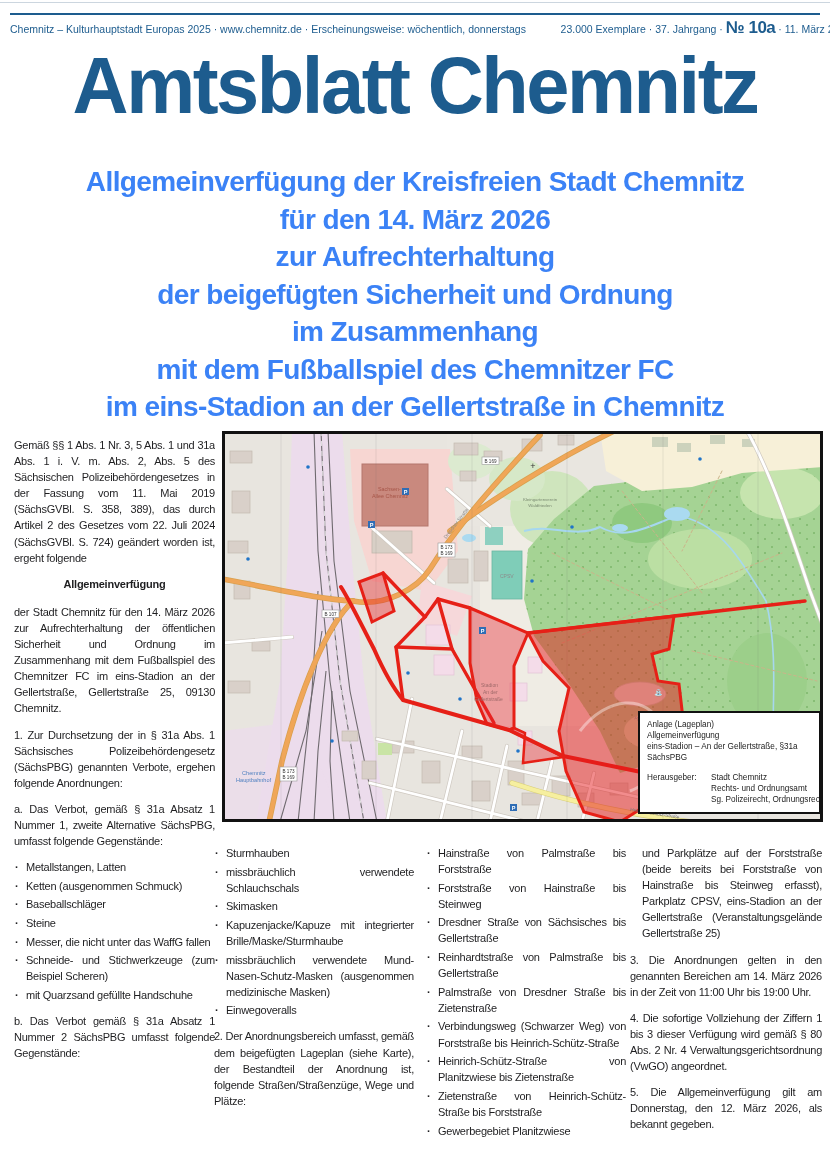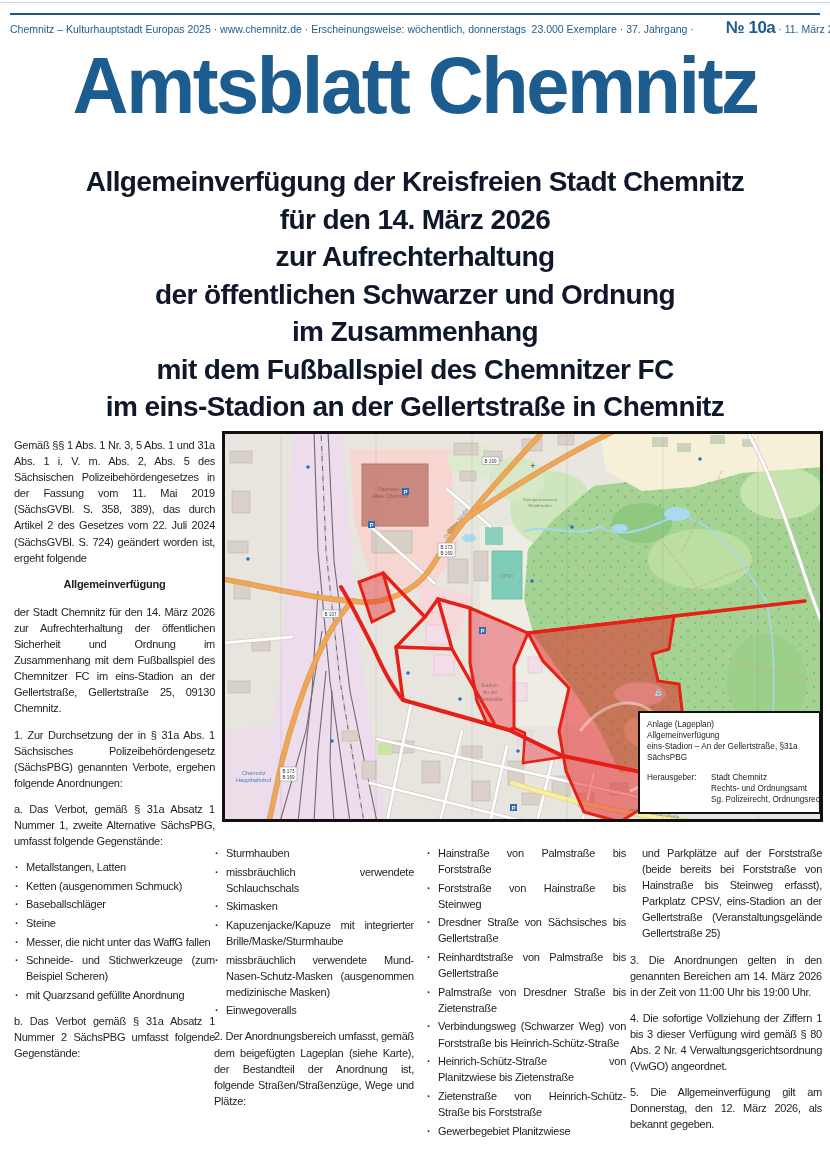--- a/index.html
+++ b/index.html
@@ -2,26 +2,26 @@
 <html lang="de"><head>
 <meta charset="utf-8">
 <style>
   html,body{margin:0;padding:0;background:#fff;}
   #page{position:relative;width:830px;height:1150px;background:#fff;overflow:hidden;
         font-family:"Liberation Sans",sans-serif;color:#1e1e20;padding-left:31px;}
   .topline-light{position:absolute;left:0;top:2px;width:830px;height:1px;background:#ccd6df;}
   .topline{position:absolute;left:10px;top:13px;width:810px;height:2px;background:#1d5c8e;}
   .masthead{position:absolute;left:10px;right:10px;top:18px;height:20px;color:#1d5c8e;
             font-size:10.5px;display:flex;justify-content:space-between;align-items:baseline;}
-  .masthead .issue{font-weight:bold;font-size:17px;letter-spacing:-0.5px;margin-left:29px;}
+  .masthead .issue{font-weight:bold;font-size:17px;letter-spacing:-0.5px;}
   .paper-title{position:absolute;left:14px;top:40px;width:802px;text-align:center;
                font-size:80px;font-weight:bold;color:#1d5c8e;letter-spacing:-2.5px;
                transform:scaleX(.97);transform-origin:center;white-space:nowrap;}
   .headline{position:absolute;left:15px;top:163px;width:800px;text-align:center;
-            font-weight:bold;font-size:28px;line-height:37.5px;letter-spacing:-0.6px;color:#0f172a;}
+            font-weight:bold;font-size:28px;line-height:37.5px;letter-spacing:-0.6px;color:#3b82f6;}
   .col{position:absolute;font-size:11px;line-height:16.1px;letter-spacing:-0.25px;
        text-align:justify;hyphens:auto;-webkit-hyphens:auto;}
   .col p{margin:0 0 10px 0;}
   .col .center-h{text-align:center;font-weight:bold;margin:4px 0 12px 0;}
   ul.doclist{list-style:none;margin:0 0 10px 0;padding:0;}
   ul.doclist li{position:relative;padding-left:12px;margin:0 0 2.5px 0;text-align:justify;}
   ul.doclist li::before{content:"·";position:absolute;left:1px;top:0;font-weight:bold;}
   .cont-par{padding-left:12px;}
   #col1{left:14px;top:437px;width:201px;height:713px;overflow:hidden;}
   #col2{left:214px;top:845px;width:200px;height:305px;overflow:hidden;}
@@ -47,41 +47,41 @@
     </span>
   </div>
 
   <div class="paper-title">Amtsblatt Chemnitz</div>
 
   <div class="headline">
 
   <div>Allgemeinverfügung der Kreisfreien Stadt Chemnitz</div>
       <div>für den 14. März 2026</div>
       <div>zur Aufrechterhaltung</div>
-      <div>der öffentlichen Schwarzer und Ordnung</div>
+      <div>der beigefügten Sicherheit und Ordnung</div>
       <div>im Zusammenhang</div>
       <div>mit dem Fußballspiel des Chemnitzer FC</div>
       <div>im eins-Stadion an der Gellertstraße in Chemnitz</div>
     </div>
 
   <div class="col" id="col1">
     <p>Gemäß §§ 1 Abs. 1 Nr. 3, 5 Abs. 1 und 31a Abs. 1 i. V. m. Abs. 2, Abs. 5 des Sächsischen Polizeibehördengesetzes in der Fassung vom 11. Mai 2019 (SächsGVBl. S. 358, 389), das durch Artikel 2 des Gesetzes vom 22. Juli 2024 (SächsGVBl. S. 724) geändert worden ist, ergeht folgende</p>
     <p class="center-h">Allgemeinverfügung</p>
     <p>der Stadt Chemnitz für den 14. März 2026 zur Aufrechterhaltung der öffentlichen Sicherheit und Ordnung im Zusammenhang mit dem Fußballspiel des Chemnitzer FC im eins-Stadion an der Gellertstraße, Gellertstraße 25, 09130 Chemnitz.</p>
     <p>1. Zur Durchsetzung der in § 31a Abs. 1 Sächsisches Polizeibehördengesetz (SächsPBG) genannten Verbote, ergehen folgende Anordnungen:</p>
     <p>a. Das Verbot, gemäß § 31a Absatz 1 Nummer 1, zweite Alternative SächsPBG, umfasst folgende Gegenstände:</p>
     <ul class="doclist">
 
     <li>Metallstangen, Latten</li>
         <li>Ketten (ausgenommen Schmuck)</li>
         <li>Baseballschläger</li>
         <li>Steine</li>
         <li>Messer, die nicht unter das WaffG fallen</li>
         <li>Schneide- und Stichwerkzeuge (zum Beispiel Scheren)</li>
-        <li>mit Quarzsand gefüllte Anordnung</li>
+        <li>mit Quarzsand gefüllte Handschuhe</li>
       </ul>
     <p>b. Das Verbot gemäß § 31a Absatz 1 Nummer 2 SächsPBG umfasst folgende Gegenstände:</p>
 
   </div>
 
   <div id="map-wrap">
     <svg width="601" height="391" viewBox="0 0 601 391">
 
       <rect x="0" y="0" width="601" height="391" fill="#efece4"></rect>
       <g>

